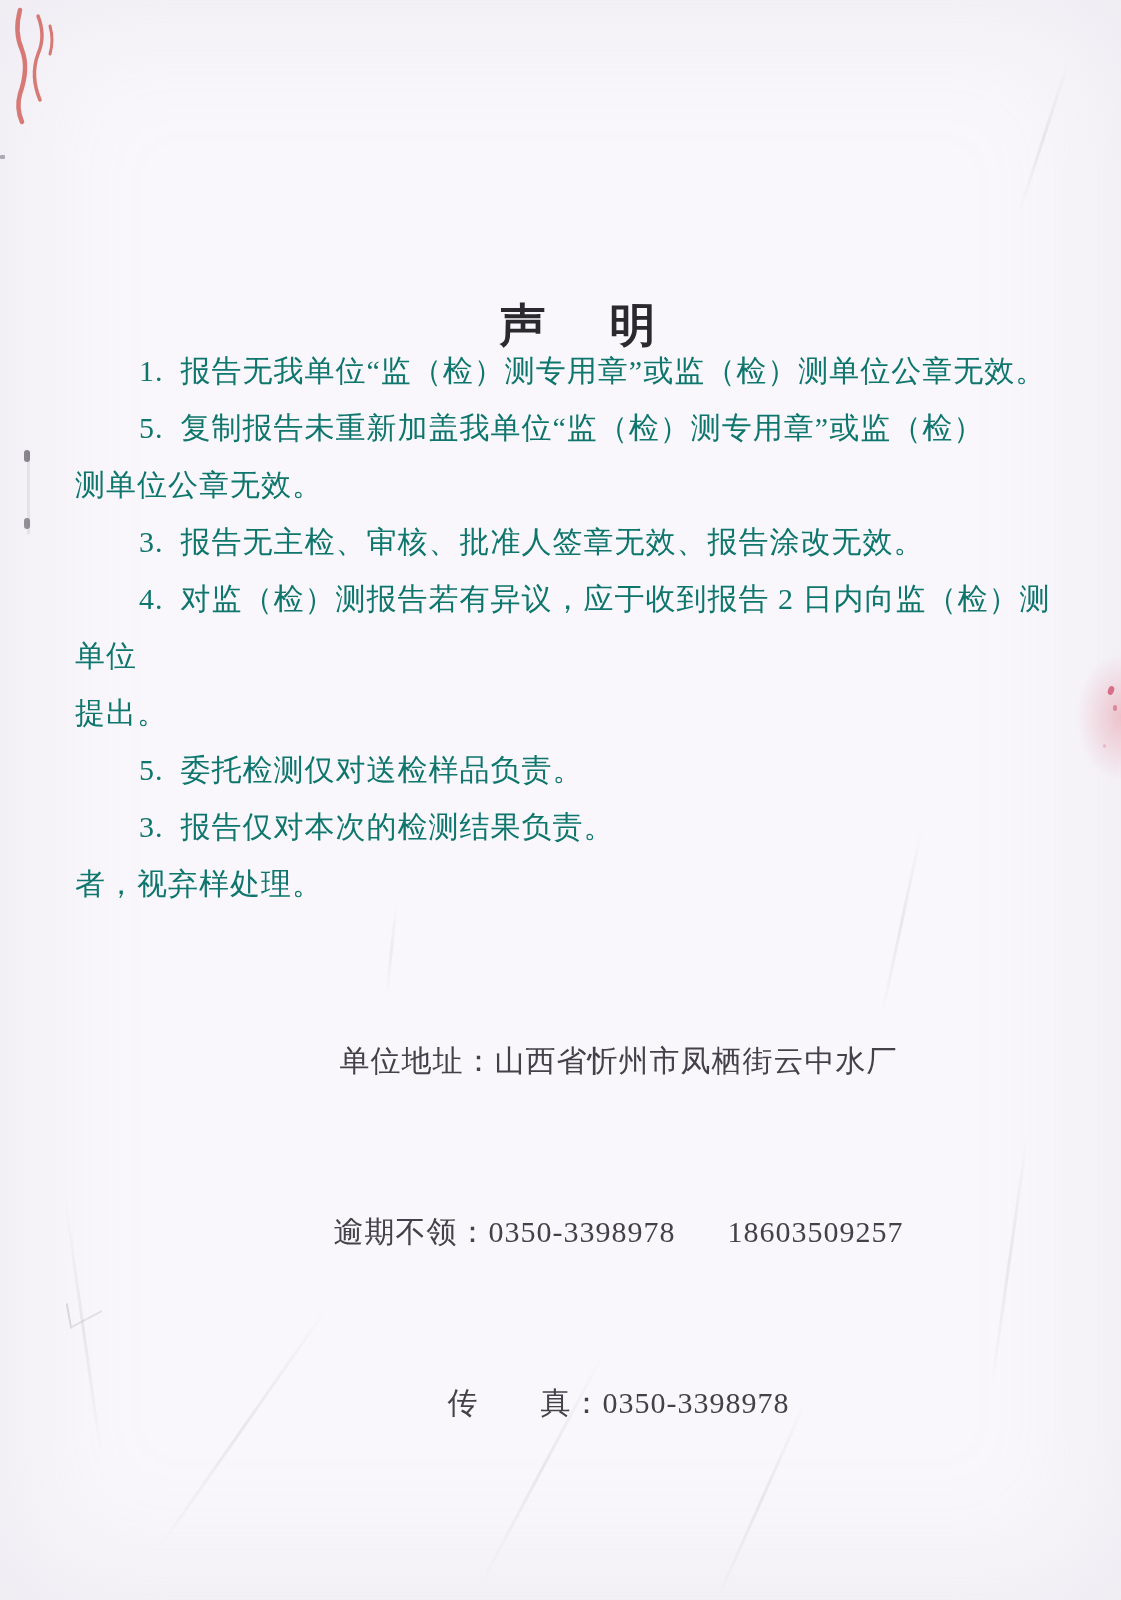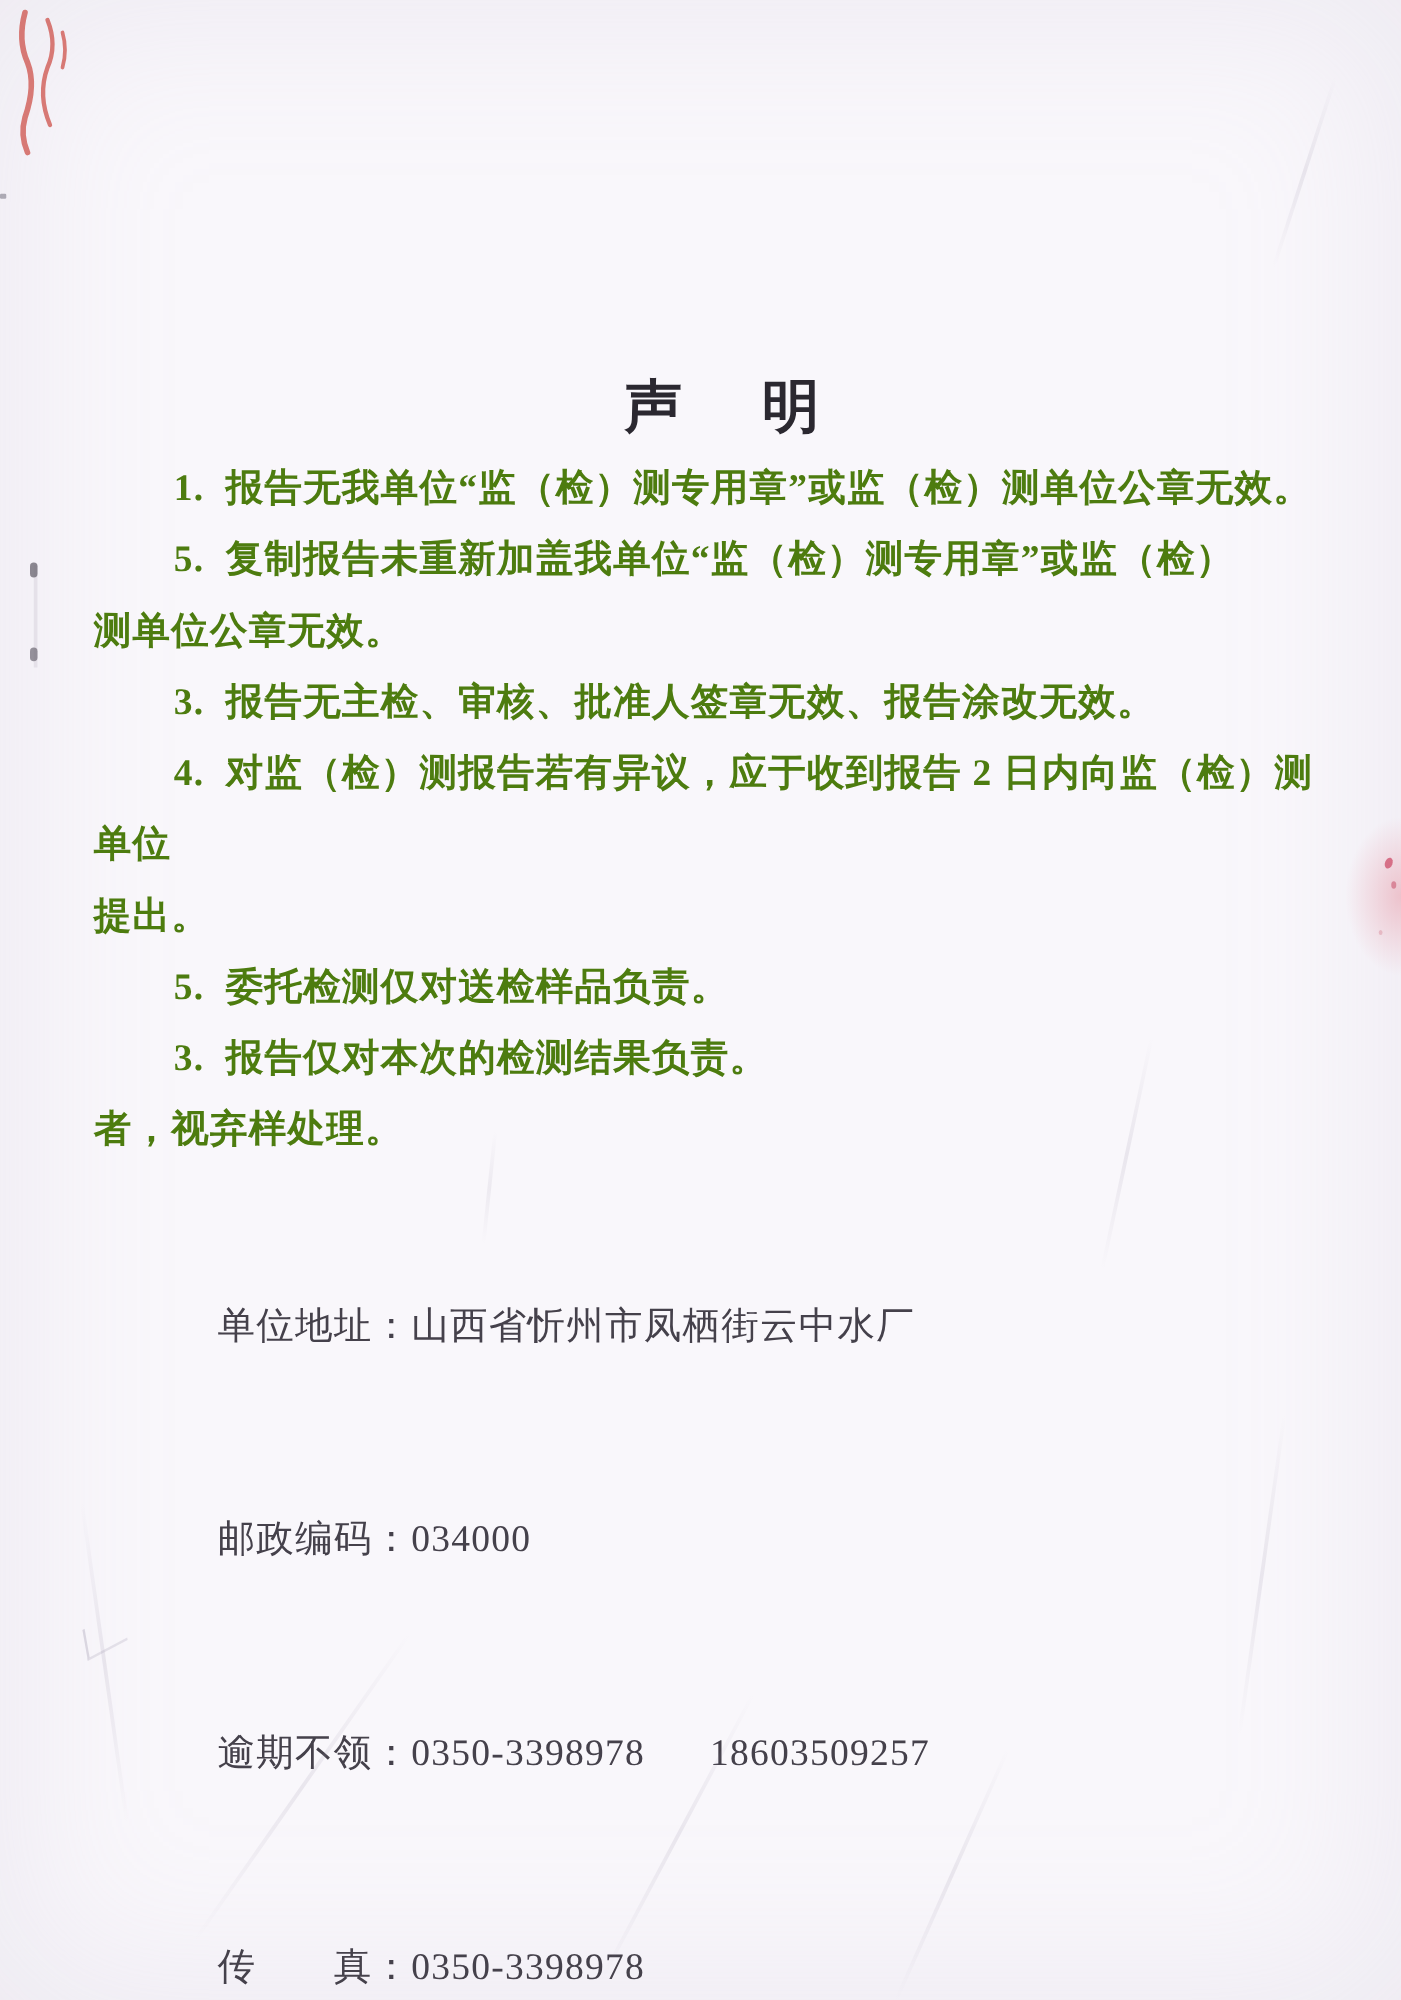--- a/index.html
+++ b/index.html
@@ -17,33 +17,32 @@
     pointer-events: none;
   }
   .paper-title {
     position: absolute; top: 264px; left: 18px; width: 100%;
     display: flex; justify-content: center; gap: 62px;
     font-family: "DejaVu Sans", "Liberation Sans", sans-serif;
     font-weight: 700; font-size: 46px; color: #2b2830;
     letter-spacing: 2px;
   }
   .statements {
-    position: absolute; top: 362px; left: 75px; right: 58px;
-    font-size: 30px; line-height: 57px; color: #4d7c0f;
+    position: absolute; top: 342px; left: 75px; right: 58px;
+    font-size: 30px; line-height: 57px; color: #0f766e;
     letter-spacing: 1px;
-    font-weight: bold;
   }
   .statements p { margin: 0; white-space: pre-wrap; }
   .indent { text-indent: 64px; }
   .contact {
     position: absolute; top: 975px; left: 140px; right: 58px;
     font-size: 30px; line-height: 57px; color: #45414b;
     letter-spacing: 1px;
   }
-  .contact p { margin: 0; white-space: pre-wrap; }
+  .contact p { margin: 0; white-space: pre-wrap; text-align: center; }
   .phone2 { margin-left: 52px; }
   
   .crease {
     position: absolute; width: 3px; pointer-events: none;
     background: linear-gradient(rgba(150,140,165,0), rgba(150,140,165,0.16), rgba(150,140,165,0));
   }
   .c1 { left: 900px; top: 828px; height: 190px; transform: rotate(12deg); }
   .c2 { left: 1008px; top: 1130px; height: 260px; transform: rotate(8deg); }
   .c3 { left: 240px; top: 1280px; height: 300px; transform: rotate(35deg); }
   .c4 { left: 540px; top: 1340px; height: 260px; transform: rotate(28deg); }
@@ -109,23 +108,20 @@
   <p class="indent">5.  委托检测仅对送检样品负责。</p>
   <p class="indent">3.  报告仅对本次的检测结果负责。</p>
   <p>者，视弃样处理。</p>
 </section>
 
 <section class="contact">
   <p>
     <span>单位地址：</span><span>山西省忻州市凤栖街云中水厂</span>
   </p>
   <p>
-    <span>邮政编码：</span><span>034000</span>
-  </p>
-  <p>
     <span>逾期不领：</span><span>0350-3398978</span><span class="phone2">18603509257</span>
   </p>
   <p>
     <span>传　　真：</span><span>0350-3398978</span>
   </p>
 </section>
 
 <svg class="pen-marks" width="56" height="150" viewBox="0 0 56 150">
   <path d="M16 8 q-6 22 2 40 q7 18 -2 44 q-4 14 2 28" fill="none" stroke="#c93a31" stroke-width="4.5" stroke-linecap="round"></path>
   <path d="M34 14 q8 20 0 38 q-8 22 2 46" fill="none" stroke="#c93a31" stroke-width="3.5" stroke-linecap="round"></path>

